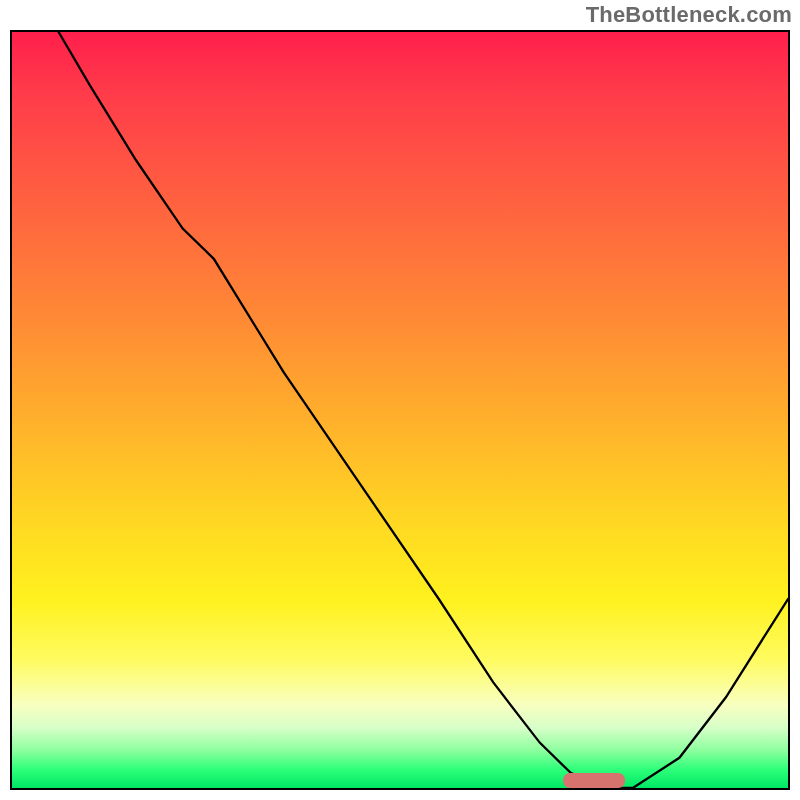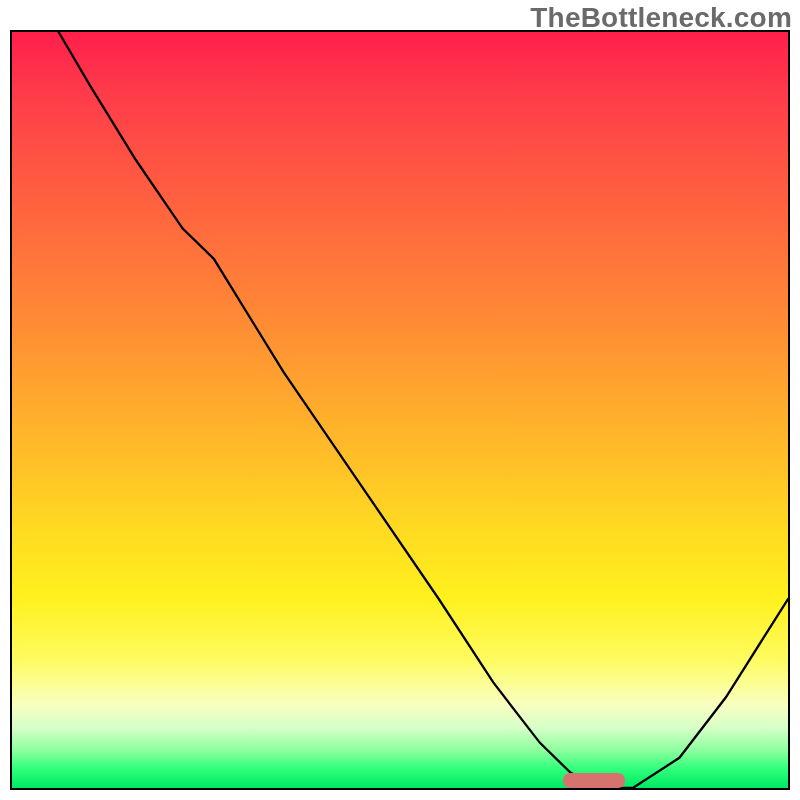--- a/index.html
+++ b/index.html
@@ -13,21 +13,21 @@
   }
   .canvas {
     position: relative;
     width: 800px;
     height: 800px;
   }
   .watermark {
     position: absolute;
     top: 2px;
     right: 8px;
-    font-size: 28px;
+    font-size: 22px;
     font-weight: 600;
     color: #6a6a6a;
     letter-spacing: 0.2px;
     z-index: 50;
   }
   
   .plot {
     position: absolute;
     left: 10px;
     top: 30px;

